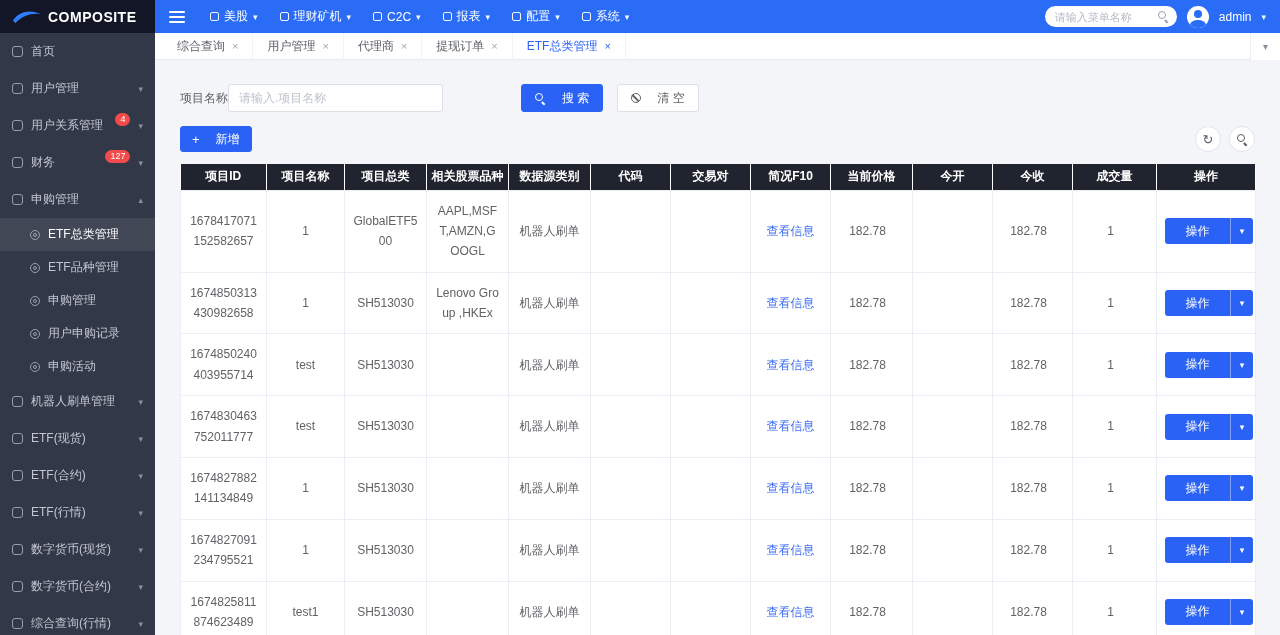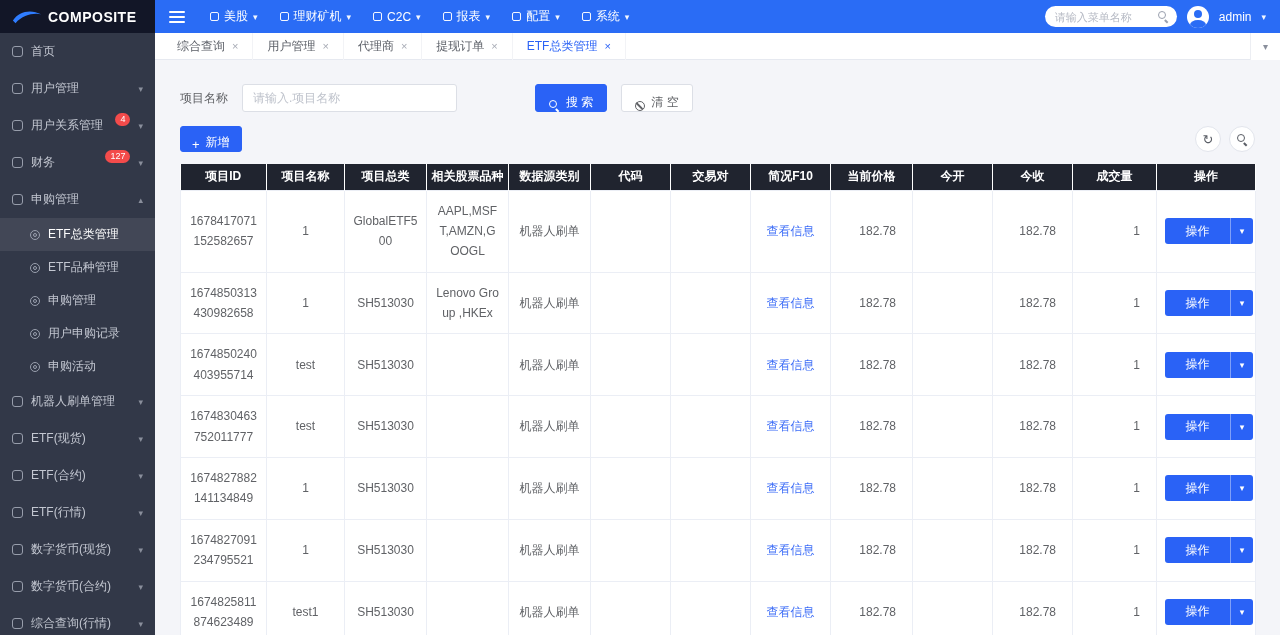--- a/index.html
+++ b/index.html
@@ -42,39 +42,39 @@
 
 .tabbar{height:27px;background:#fff;border-bottom:1px solid #e6e9f0;display:flex;align-items:center;padding-left:8px;position:relative}
 .tab{display:flex;align-items:center;gap:7px;height:27px;padding:0 14px;font-size:12px;color:#5a5e66;cursor:pointer;border-right:1px solid #f2f3f6;white-space:nowrap}
 .tab.active .tab-label{color:#2a62f6}
 .tab-close{color:#a6aab4;font-size:11px;cursor:pointer}
 .tab.active .tab-close{color:#2a62f6}
 .tab-opts{position:absolute;right:0;top:0;width:30px;height:27px;border-left:1px solid #eceef3;display:flex;align-items:center;justify-content:center;color:#8a8f9c;font-size:10px;cursor:pointer;background:#fff}
 
 .content{flex:1;padding:0 25px;overflow:hidden}
 .filter-row{display:flex;align-items:center;margin-top:24px;font-size:12px;color:#606266}
-.filter-input{width:215px;height:28px;margin-left:14px;border:1px solid #dcdfe6;border-radius:3px;padding:0 10px;font-size:12px;color:#333;background:#fff;outline:none}
+.filter-input{width:215px;height:28px;margin-left:0;border:1px solid #dcdfe6;border-radius:3px;padding:0 10px;font-size:12px;color:#333;background:#fff;outline:none}
 .filter-input::placeholder{color:#bfc3cc}
-.btn{height:28px;border-radius:3px;font-size:12px;display:inline-flex;align-items:flex-end;gap:6px;padding:0 13px;cursor:pointer;border:1px solid transparent}
+.btn{height:28px;border-radius:3px;font-size:12px;display:inline-flex;align-items:center;gap:16px;padding:0 13px;cursor:pointer;border:1px solid transparent}
 .btn-primary{background:#2a62f6;color:#fff;border-color:#2a62f6}
 .btn-plain{background:#fff;color:#606266;border-color:#dcdfe6;margin-left:14px}
 .btn-search{margin-left:78px}
 .slash-ico{width:10px;height:10px;border:1.5px solid currentColor;border-radius:50%;position:relative;display:inline-block}
 .slash-ico::after{content:"";position:absolute;left:-1px;top:3px;width:9px;height:1.5px;background:currentColor;transform:rotate(45deg)}
 .add-row{margin-top:14px;display:flex;align-items:center}
 .btn-add{height:26px;padding:0 11px}
 .plus{font-size:13px;line-height:1}
 .tool-circles{margin-left:auto;display:flex;gap:8px}
 .circle-btn{width:26px;height:26px;border-radius:50%;background:#fff;border:1px solid #e2e5ec;display:flex;align-items:center;justify-content:center;color:#5a5e66;font-size:13px;cursor:pointer}
 
 .tbl-wrap{margin-top:12px}
 .tbl{width:1075px;border-collapse:collapse;background:#fff;table-layout:fixed}
 .tbl th{background:#20242f;color:#fff;font-weight:bold;font-size:12px;height:26px;border-right:1px solid rgba(255,255,255,.08);padding:0 4px;white-space:nowrap;overflow:hidden}
 .tbl td{border:1px solid #ebeef5;font-size:12px;color:#606266;text-align:center;padding:10px 8px;word-break:break-all;line-height:1.7;background:#fff}
-.tbl td.num{text-align:right;padding-right:16px}
+.tbl td.num{text-align:center;padding-right:16px}
 .link{color:#3e6ef7;cursor:pointer}
 .op-btn{display:inline-flex;align-items:center;background:#2a62f6;color:#fff;font-size:12px;border:none;border-radius:3px;height:26px;width:88px;cursor:pointer;padding:0}
 .op-btn .op-label{flex:1;text-align:center}
 .op-btn .sep{width:1px;height:26px;background:rgba(255,255,255,.4)}
 .op-btn .op-caret{width:22px;font-size:9px}
 </style>
 </head>
 <body>
 
 <div class="topbar">

